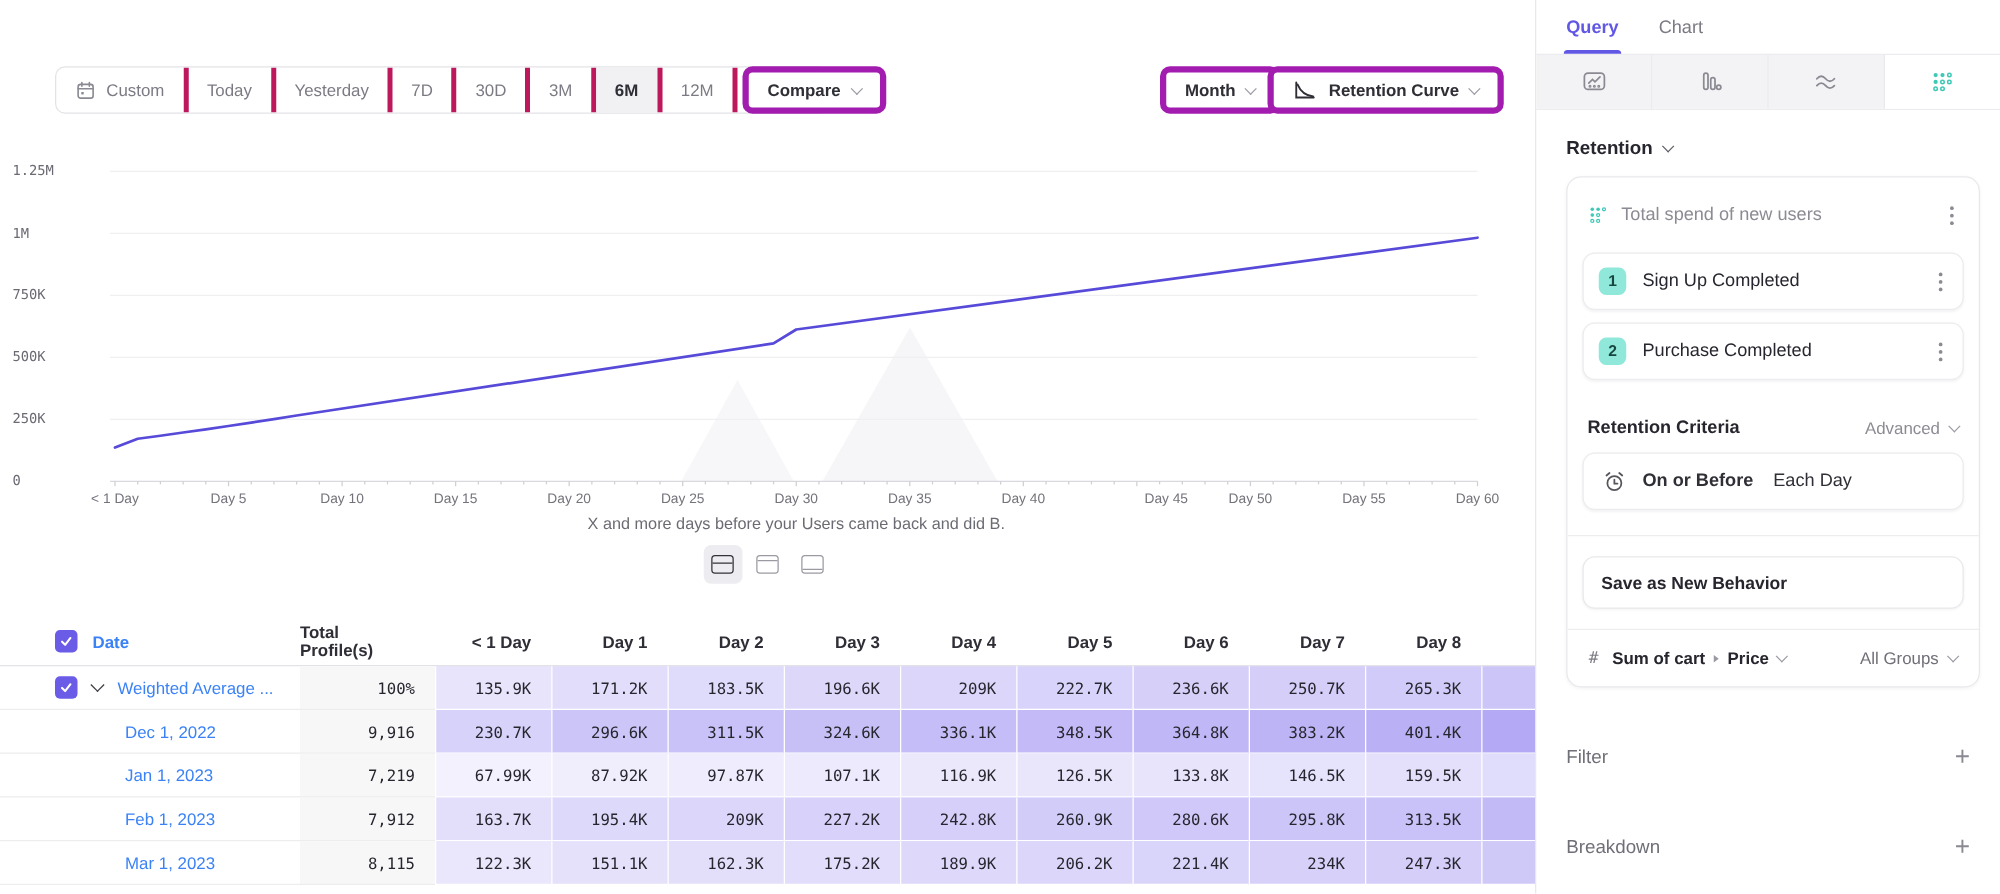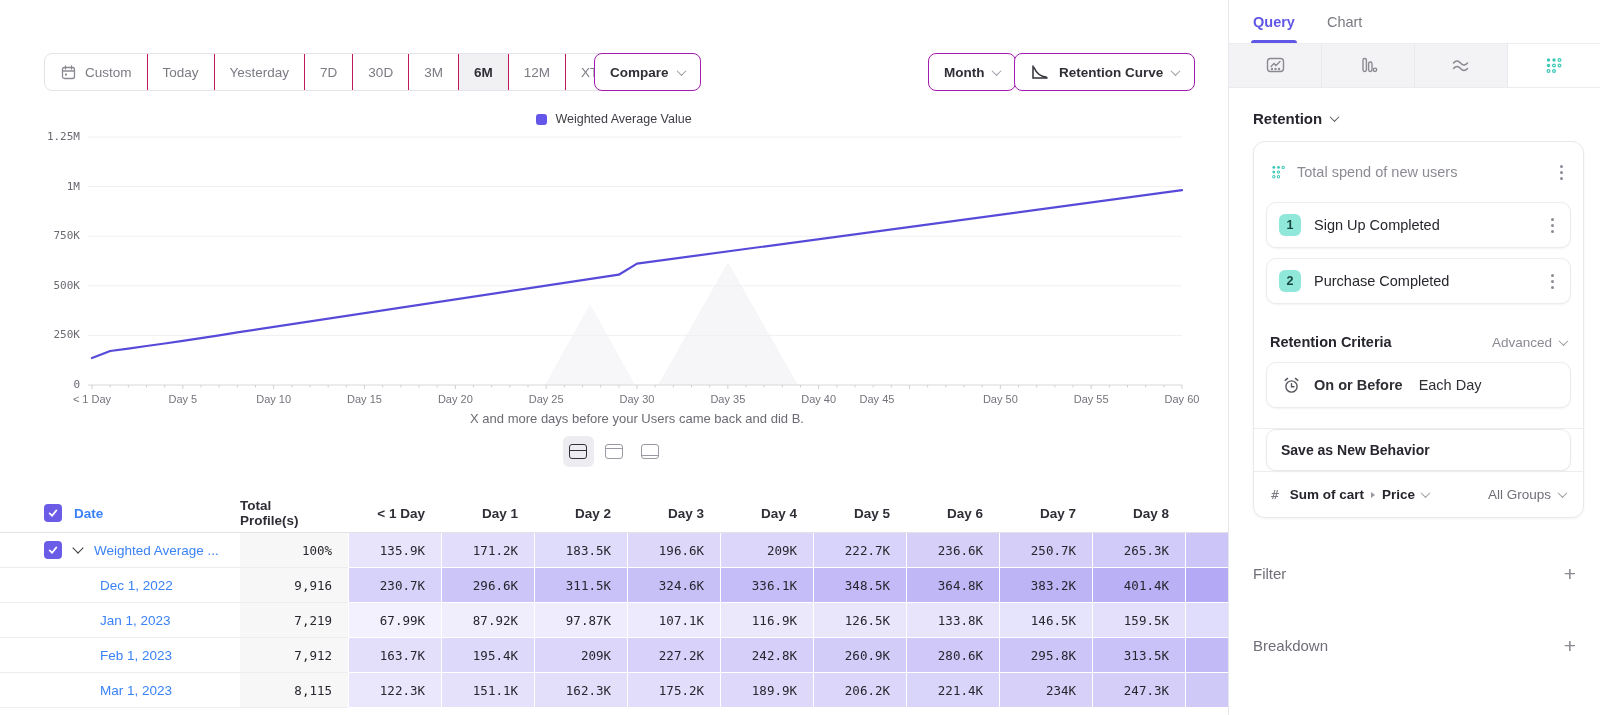--- a/index.html
+++ b/index.html
@@ -6,37 +6,37 @@
   html,body{width:1600px;height:715px;overflow:hidden;background:#fff;
     font-family:"Liberation Sans",sans-serif;color:#2f2f36;}
   .app{display:flex;width:1600px;height:715px;}
   .main{position:relative;width:1228px;height:715px;background:#fff;}
   .side{position:relative;width:372px;height:715px;border-left:1px solid #e8e8ec;background:#fff;}
 
   
   .seg{position:absolute;left:44px;top:53px;height:38px;display:flex;align-items:stretch;
     border:1px solid #e4e4e8;border-radius:8px;background:#fff;overflow:hidden;}
   .seg .item{display:flex;align-items:center;gap:8px;padding:0 15px;font-size:13.5px;
-    color:#7b7b84;border-right:1px solid #be185d;cursor:pointer;white-space:nowrap;}
+    color:#7b7b84;border-right:4px solid #be185d;cursor:pointer;white-space:nowrap;}
   .seg .item:last-child{border-right:none;}
   .seg .item.active{background:#f1f1f4;color:#2f2f36;font-weight:700;}
   .btn{position:absolute;top:53px;height:38px;display:flex;align-items:center;gap:9px;
-    padding:0 15px;border:1px solid #a21caf;border-radius:8px;background:#fff;
+    padding:0 15px;border:5px solid #a21caf;border-radius:8px;background:#fff;
     font-size:13.5px;font-weight:600;color:#2f2f36;cursor:pointer;white-space:nowrap;}
   .chev{width:7px;height:7px;border-left:1.6px solid #9a9aa3;border-bottom:1.6px solid #9a9aa3;
     transform:rotate(-45deg) translate(1px,-1px);display:inline-block;flex:none;}
   .chev.dark{border-color:#5a5a63;}
 
   
   .chart{position:absolute;left:0;top:108px;width:1228px;height:322px;}
   .legend{position:absolute;top:4px;left:0;width:1228px;display:flex;justify-content:center;
     align-items:center;gap:8px;font-size:12.5px;color:#3d3d45;}
   .legend .sw{width:11px;height:11px;border-radius:3px;background:#6456e8;}
   #plot{position:absolute;left:0;top:0;}
-  .ylab{position:absolute;width:70px;left:10px;text-align:right;font-family:"DejaVu Sans Mono",monospace;
+  .ylab{position:absolute;width:70px;left:10px;text-align:left;font-family:"DejaVu Sans Mono",monospace;
     font-size:11px;color:#6a6a73;}
   .xlab{position:absolute;width:84px;text-align:center;font-size:11px;color:#73737b;}
   .caption{position:absolute;top:303px;left:0;width:1274px;text-align:center;font-size:13px;color:#6b6b73;}
 
   
   .toggles{position:absolute;top:436px;left:0;width:1228px;display:flex;justify-content:center;gap:5px;}
   .tg{width:31px;height:31px;border-radius:6px;display:flex;align-items:center;justify-content:center;cursor:pointer;}
   .tg.active{background:#ededf1;}
   .tg .box{width:18px;height:15px;border:1.7px solid #9a9aa2;border-radius:3px;position:relative;}
   .tg.active .box{border-color:#32323a;}
@@ -87,21 +87,21 @@
   .step .lbl{flex:1;font-size:14.5px;font-weight:500;color:#26262e;}
   .crit{display:flex;align-items:center;margin:30px 4px 12px;}
   .crit .lbl{flex:1;font-weight:700;font-size:14.5px;color:#26262e;}
   .crit .adv{color:#8b8b94;font-size:13.5px;display:flex;gap:8px;align-items:center;cursor:pointer;}
   .timing{display:flex;align-items:center;height:46px;border:1px solid #ececf0;border-radius:10px;
     box-shadow:0 1px 2px rgba(25,25,35,.05);padding:0 14px;margin-bottom:20px;background:#fff;cursor:pointer;}
   .timing .on{font-weight:600;font-size:14.5px;margin-left:12px;}
   .timing .each{font-size:14.5px;margin-left:16px;}
   .divider{height:1px;background:#ededf0;margin:0 -12px;}
   .saveb{display:flex;align-items:center;height:42px;border:1px solid #e9e9ed;border-radius:10px;
-    margin:0 0;padding:0 14px;font-weight:600;font-size:14px;color:#26262e;background:#fff;
+    margin:16px 0;padding:0 14px;font-weight:600;font-size:14px;color:#26262e;background:#fff;
     box-shadow:0 1px 2px rgba(25,25,35,.05);cursor:pointer;}
   .measure{display:flex;align-items:center;gap:11px;margin:0 -12px;border-top:1px solid #ededf0;
     padding:15px 17px;}
   .hash{color:#7c7c85;font-size:13px;font-family:"DejaVu Sans Mono",monospace;}
   .mlabel{font-size:13.5px;font-weight:600;color:#26262e;display:flex;align-items:center;gap:7px;cursor:pointer;}
   .tri{width:0;height:0;border-left:4.5px solid #9a9aa3;border-top:3.5px solid transparent;
     border-bottom:3.5px solid transparent;}
   .groups{margin-left:auto;color:#6f6f78;font-size:13.5px;display:flex;gap:8px;align-items:center;cursor:pointer;}
   .addrow{display:flex;align-items:center;padding:0 24px;height:26px;color:#6f6f78;font-size:15px;cursor:pointer;}
   .addrow .plus{margin-left:auto;font-size:21px;font-weight:400;color:#8a8a92;line-height:1;}
@@ -168,24 +168,20 @@
         <svg width="20" height="17" viewBox="0 0 20 17">
           <path d="M3 2 V14 H17" stroke="#2f2f36" stroke-width="1.5" fill="none" stroke-linecap="round"></path>
           <path d="M4 3.5 C6.5 9.5, 11 12.5, 16.5 13.2" stroke="#2f2f36" stroke-width="1.5" fill="none" stroke-linecap="round"></path>
         </svg>
       </span>
       <span>Retention Curve</span>
       <i class="chev"></i>
     </button>
 
     <div class="chart">
-      <div class="legend">
-        <span class="sw"></span>
-        <span>Weighted Average Value</span>
-      </div>
       <svg id="plot" width="1228" height="322">
           <polygon points="545,277 590,196 635,277" fill="#f7f7f9"></polygon>
           <polygon points="658,277 728,154 798,277" fill="#f6f6f8"></polygon>
           <line x1="88" y1="227.4" x2="1182" y2="227.4" stroke="#f0f0f3" stroke-width="1"></line>
           <line x1="88" y1="177.8" x2="1182" y2="177.8" stroke="#f0f0f3" stroke-width="1"></line>
           <line x1="88" y1="128.20000000000002" x2="1182" y2="128.20000000000002" stroke="#f0f0f3" stroke-width="1"></line>
           <line x1="88" y1="78.6" x2="1182" y2="78.6" stroke="#f0f0f3" stroke-width="1"></line>
           <line x1="88" y1="29" x2="1182" y2="29" stroke="#f0f0f3" stroke-width="1"></line>
           <line x1="88" y1="277" x2="1182" y2="277" stroke="#d8d8dd" stroke-width="1"></line>
           <line x1="92" y1="277" x2="92" y2="281" stroke="#cfcfd4" stroke-width="1"></line>
@@ -260,21 +256,21 @@
           <div class="ylab" style="top: 22px;">1.25M</div>
           <div class="xlab" style="left: 50px; top: 285px;">&lt; 1 Day</div>
           <div class="xlab" style="left: 140.833px; top: 285px;">Day 5</div>
           <div class="xlab" style="left: 231.667px; top: 285px;">Day 10</div>
           <div class="xlab" style="left: 322.5px; top: 285px;">Day 15</div>
           <div class="xlab" style="left: 413.333px; top: 285px;">Day 20</div>
           <div class="xlab" style="left: 504.167px; top: 285px;">Day 25</div>
           <div class="xlab" style="left: 595px; top: 285px;">Day 30</div>
           <div class="xlab" style="left: 685.833px; top: 285px;">Day 35</div>
           <div class="xlab" style="left: 776.667px; top: 285px;">Day 40</div>
-          <div class="xlab" style="left: 835px; top: 285px;">Day 45</div>
+          <div class="xlab" style="left: 891px; top: 285px;">Day 45</div>
           <div class="xlab" style="left: 958.333px; top: 285px;">Day 50</div>
           <div class="xlab" style="left: 1049.17px; top: 285px;">Day 55</div>
           <div class="xlab" style="left: 1140px; top: 285px;">Day 60</div>
         </div>
       <div class="caption">X and more days before your Users came back and did B.</div>
     </div>
 
     <div class="toggles">
       <div class="tg active">
         <div class="box">

